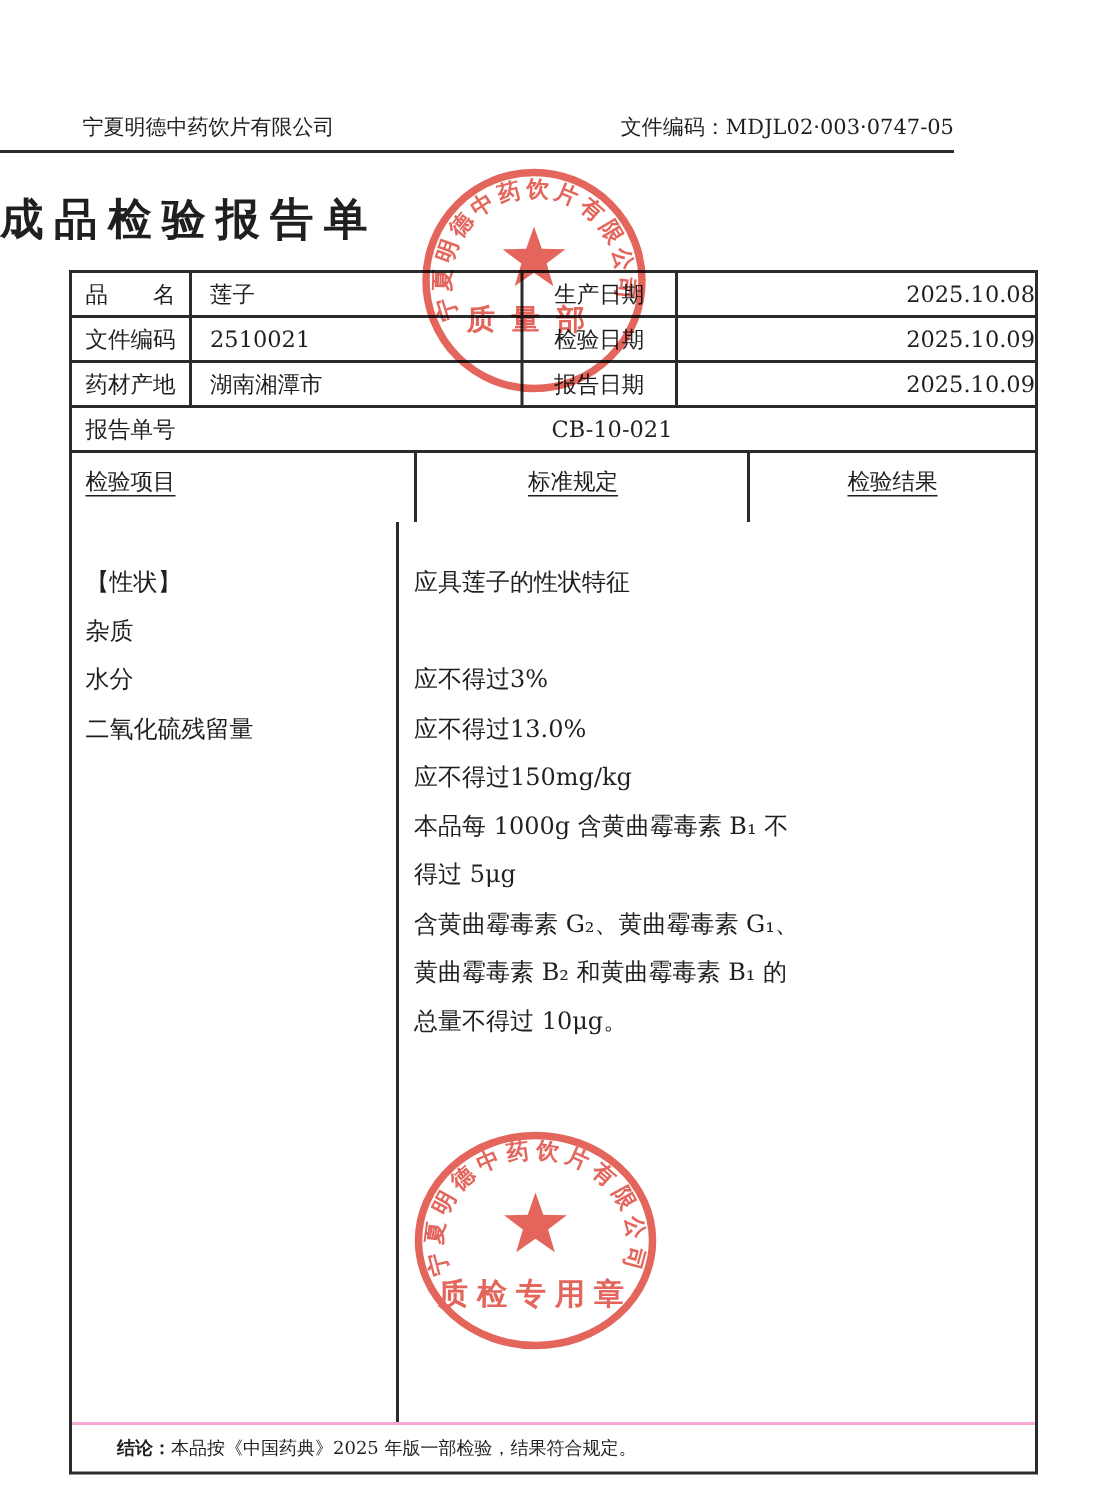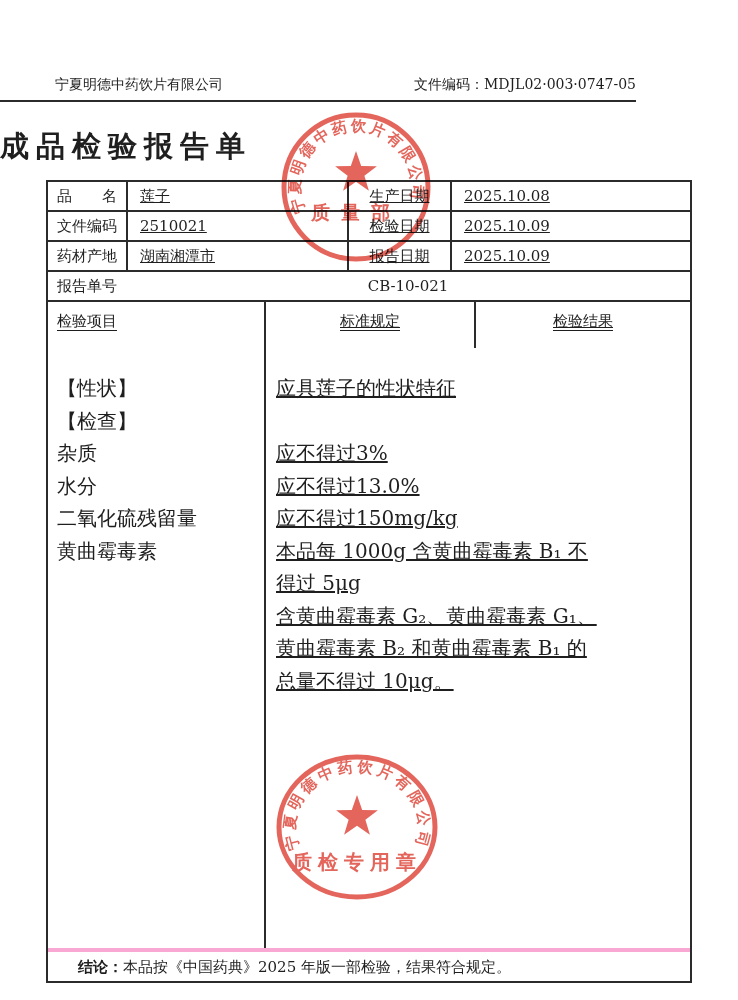--- a/index.html
+++ b/index.html
@@ -33,48 +33,48 @@
   
   .doc-table {
     margin:19px 46px 0 46px;
     width:646px;
     border:2px solid #2b2b2b;
     font-size:15px;
   }
   .row { display:flex; }
   .bb { border-bottom:2px solid #2b2b2b; }
   .cell { line-height:28px; height:28px; overflow:visible; white-space:nowrap; }
-  .bl { border-left:2px solid #2b2b2b;text-decoration:underline; }
+  .bl { border-left:2px solid #2b2b2b; }
   .w-l1 { width:78px; padding:0 9px; }
   .w-v1 { width:221px; padding-left:12px; }
   .w-l2 { width:103px; text-align:center; }
-  .w-v2 { flex:1; padding-left:12px; }
+  .w-v2 { flex:1; padding-left:12px;text-align:right; }
   .jlabel { text-align:justify; text-align-last:justify; }
   .span-val { flex:1; text-align:center; }
 
   
-  .res-head { display:flex; height:46px; }
+  .res-head { display:flex; height:46px;gap:12px; }
   .res-head .hcell { padding-top:9px; line-height:20px; }
   .hc1 { width:216px; padding-left:9px; }
   .hc2 { width:210px; text-align:center; }
   .hc3 { flex:1; text-align:center; }
   .hul { text-decoration:underline; text-underline-offset:4px; }
 
   .res-body { display:flex; height:600px; }
-  .bcol { padding-top:24px; font-size:20px; }
+  .bcol { padding-top:24px; font-size:16px; }
   .bc1 { width:216px; padding-left:9px; }
   .bc2 { width:210px; padding-left:10px; }
   .bc3 { flex:1; padding-left:8px; }
   .ln { height:32.5px; line-height:32.5px; white-space:nowrap; }
   .ln.indent { padding-left:62px; }
 
   .concl-row {
-    border-top:4px solid #f9a8d4;
+    border-top:2px solid #f9a8d4;
     height:33px; line-height:31px;
-    padding-left:30px; font-size:15px; white-space:nowrap;
+    padding-left:30px; font-size:12px; white-space:nowrap;
   }
   .concl-row .clabel { font-weight:700; }
 
   
   .signs { position:relative; height:70px; margin-top:20px; font-size:15px; }
   .sig-group { position:absolute; top:10px; display:flex; align-items:flex-start; }
   .sg1 { left:55px; } .sg2 { left:280px; } .sg3 { left:455px; }
   .sig-group svg { margin:-8px 0 0 10px; }
   .sig-stroke { fill:none; stroke:#2a2a2a; stroke-width:3; stroke-linecap:round; stroke-linejoin:round; }
 
@@ -129,25 +129,23 @@
 
     <div class="res-head">
       <div class="hcell hc1"><span class="hul">检验项目</span></div>
       <div class="hcell hc2 bl"><span class="hul">标准规定</span></div>
       <div class="hcell hc3 bl"><span class="hul">检验结果</span></div>
     </div>
 
     <div class="res-body">
       <div class="bcol bc1">
         <div class="ln">【性状】</div>
-        <div class="ln">【检查】</div>
         <div class="ln">杂质</div>
         <div class="ln">水分</div>
         <div class="ln">二氧化硫残留量</div>
-        <div class="ln">黄曲霉毒素</div>
       </div>
       <div class="bcol bc2 bl">
         <div class="ln">应具莲子的性状特征</div>
         <div class="ln"></div>
         <div class="ln">应不得过3%</div>
         <div class="ln">应不得过13.0%</div>
         <div class="ln">应不得过150mg/kg</div>
         <div class="ln">本品每 1000g 含黄曲霉毒素 B₁ 不</div>
         <div class="ln">得过 5μg</div>
         <div class="ln">含黄曲霉毒素 G₂、黄曲霉毒素 G₁、</div>

